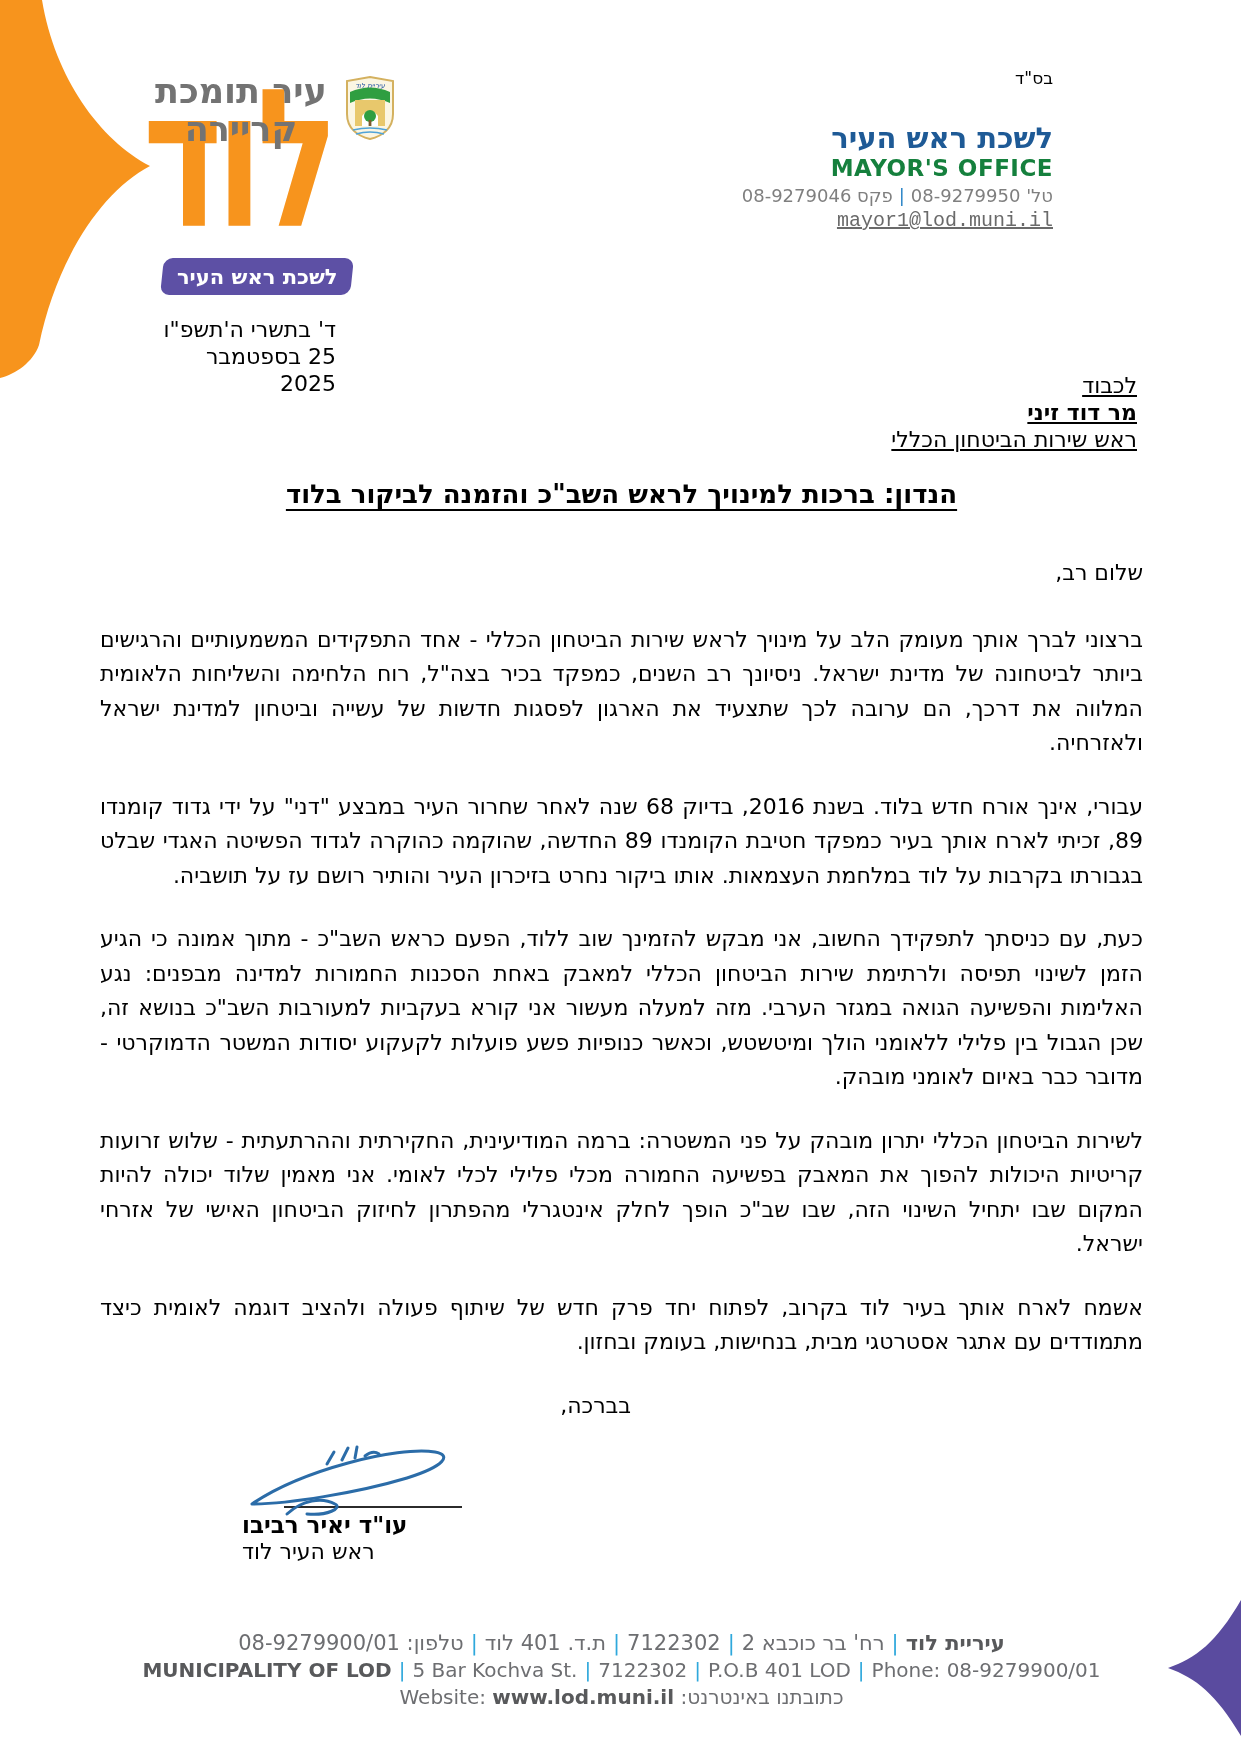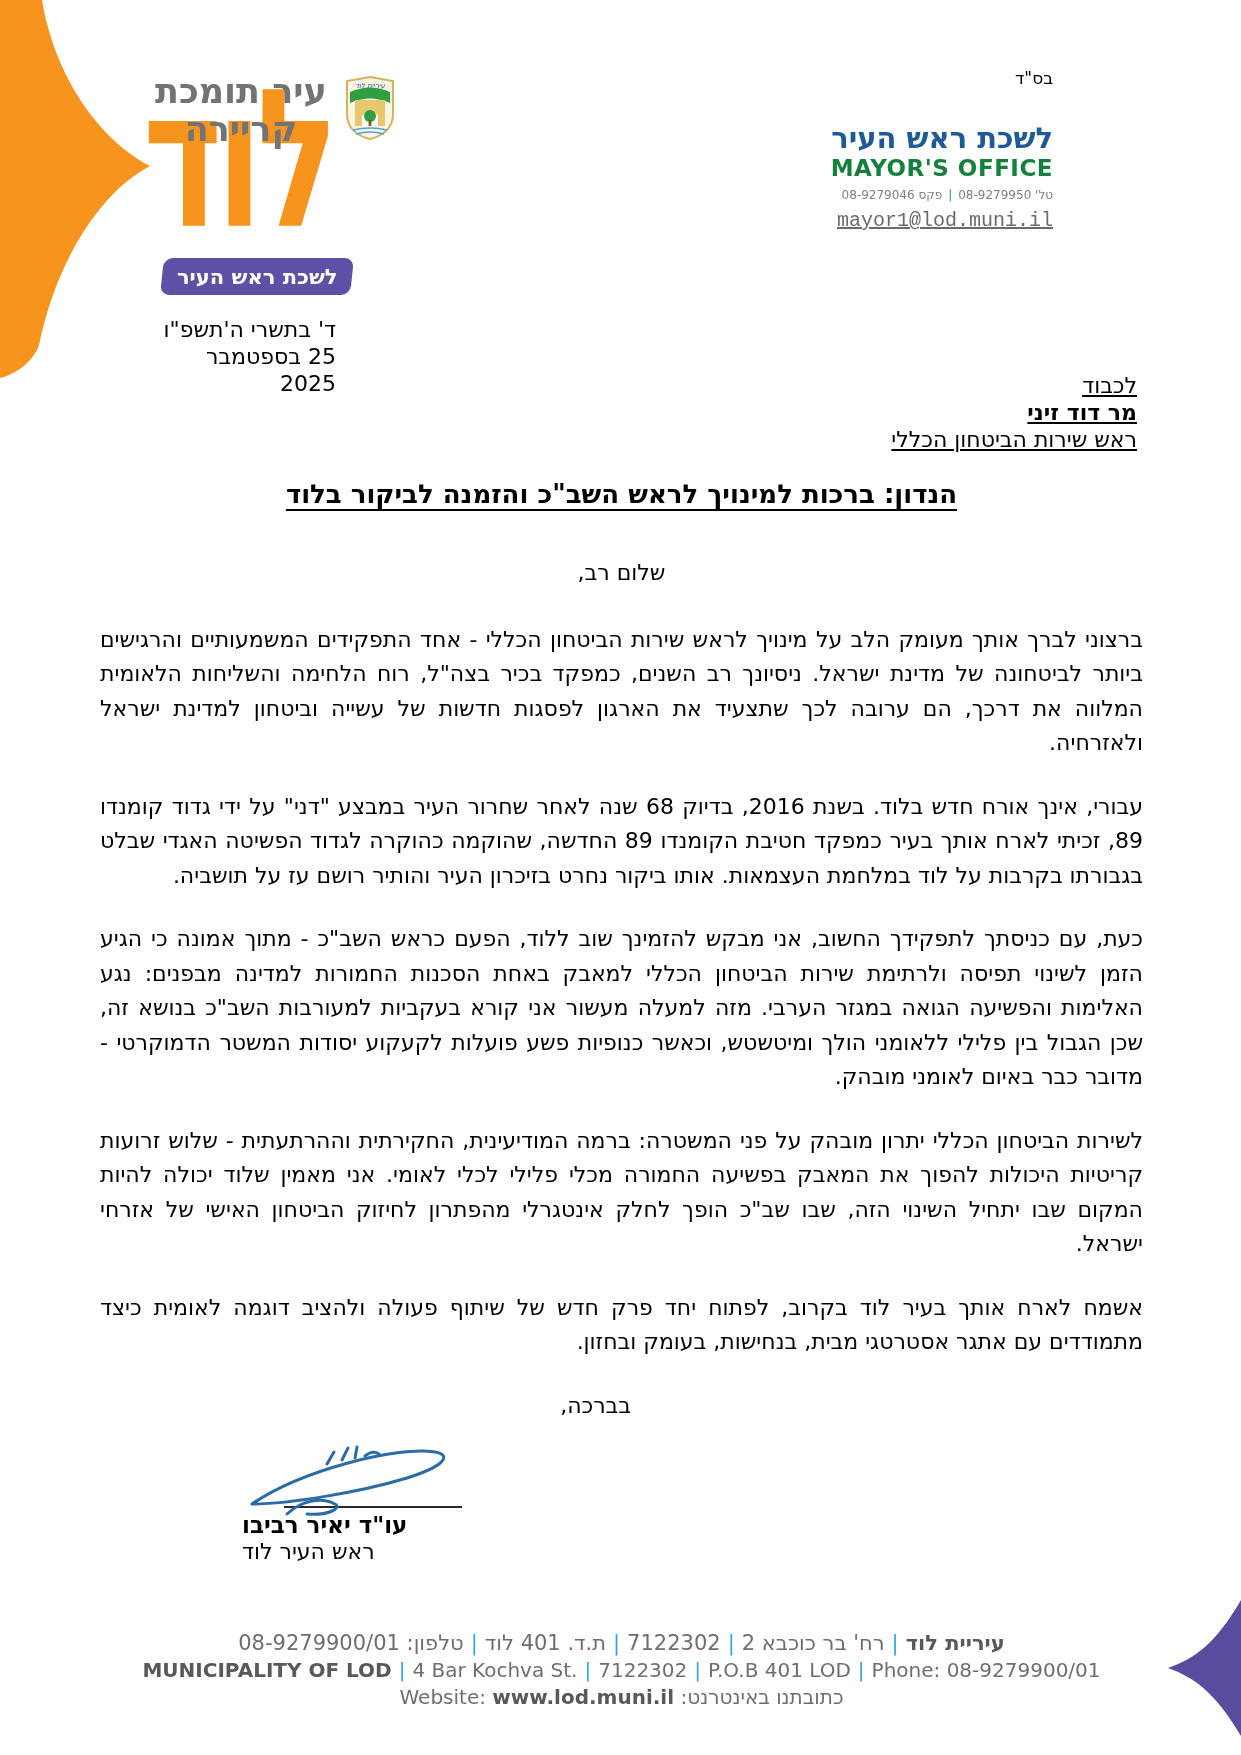--- a/index.html
+++ b/index.html
@@ -27,41 +27,41 @@
   .logo-badge{position:absolute;top:258px;left:162px;width:190px;height:37px;
     background:#5D50A5;border-radius:9px;transform:skewX(-6deg);
     display:flex;align-items:center;justify-content:center;}
   .logo-badge span{color:#fff;font-weight:bold;font-size:21px;transform:skewX(6deg);}
 
   
   .right-head{position:absolute;top:68px;right:188px;text-align:right;direction:rtl;}
   .bsd{font-size:17px;color:#000;margin-bottom:34px;}
   .office-he{color:#1E5A96;font-weight:bold;font-size:29px;line-height:32px;}
   .office-en{color:#15803d;font-weight:bold;font-size:23px;line-height:28px;letter-spacing:.5px;}
-  .office-phone{color:#7F7F7F;font-size:12px;line-height:27px;}
+  .office-phone{color:#7F7F7F;font-size:18px;line-height:27px;}
   .office-phone .sep{color:#2E86C8;padding:0 6px;}
   .office-email a{color:#6A6A6A;font-size:20px;text-decoration:underline;font-family:Liberation Mono, monospace;}
 
   
   .date-block{position:absolute;top:316px;left:152px;width:184px;direction:rtl;text-align:right;
     font-size:22px;line-height:27px;}
 
   
   .recipient{position:absolute;top:372px;right:104px;text-align:right;font-size:22px;line-height:27px;text-decoration:underline;}
   .recipient .name{font-weight:bold;}
 
   
   .subject{position:absolute;top:479px;left:100px;right:98px;text-align:center;
     font-size:26px;font-weight:bold;}
   .subject span{text-decoration:underline;text-underline-offset:6px;text-decoration-thickness:2px;}
 
   
   .body-text{position:absolute;top:556px;left:100px;right:98px;direction:rtl;
     font-size:22px;line-height:34.5px;}
-  .body-text .greeting{margin:0 0 32px 0;text-align:center;}
+  .body-text .greeting{margin:0 0 32px 0;}
   .body-text p{margin:0 0 29px 0;text-align:justify;}
   .body-text .closing{margin:4px 512px 0 0;}
 
   
   .signature{position:absolute;top:1442px;left:232px;width:230px;direction:rtl;text-align:left;}
   .sig-scribble{display:block;margin-left:0;}
   .sig-line{width:178px;border-top:2px solid #2b2b2b;margin:-16px 0 4px 8px;}
   .sig-name{font-weight:bold;font-size:23px;line-height:26px;margin-left:10px;}
   .sig-title{font-size:22px;line-height:27px;margin-left:10px;}
 
@@ -160,21 +160,21 @@
     <div class="sig-line"></div>
     <div class="sig-name">עו"ד יאיר רביבו</div>
     <div class="sig-title">ראש העיר לוד</div>
   </div>
 
   <div class="footer">
     <div class="l1">
       <b>עיריית לוד</b><span class="sep">|</span><span>רח' בר כוכבא 2</span><span class="sep">|</span><span>7122302</span><span class="sep">|</span><span>ת.ד. 401 לוד</span><span class="sep">|</span><span>טלפון: 08-9279900/01</span>
     </div>
     <div class="l2">
-      <b>MUNICIPALITY OF LOD</b><span class="sep">|</span><span>4 Bar Kochva St.</span><span class="sep">|</span><span>7122302</span><span class="sep">|</span><span>P.O.B 401 LOD</span><span class="sep">|</span><span>Phone: 08-9279900/01</span>
+      <b>MUNICIPALITY OF LOD</b><span class="sep">|</span><span>5 Bar Kochva St.</span><span class="sep">|</span><span>7122302</span><span class="sep">|</span><span>P.O.B 401 LOD</span><span class="sep">|</span><span>Phone: 08-9279900/01</span>
     </div>
     <div class="l3">
       <span>כתובתנו באינטרנט:</span>
       <span>Website:</span>
       <b>www.lod.muni.il</b>
     </div>
   </div>
 
 </div>
 

